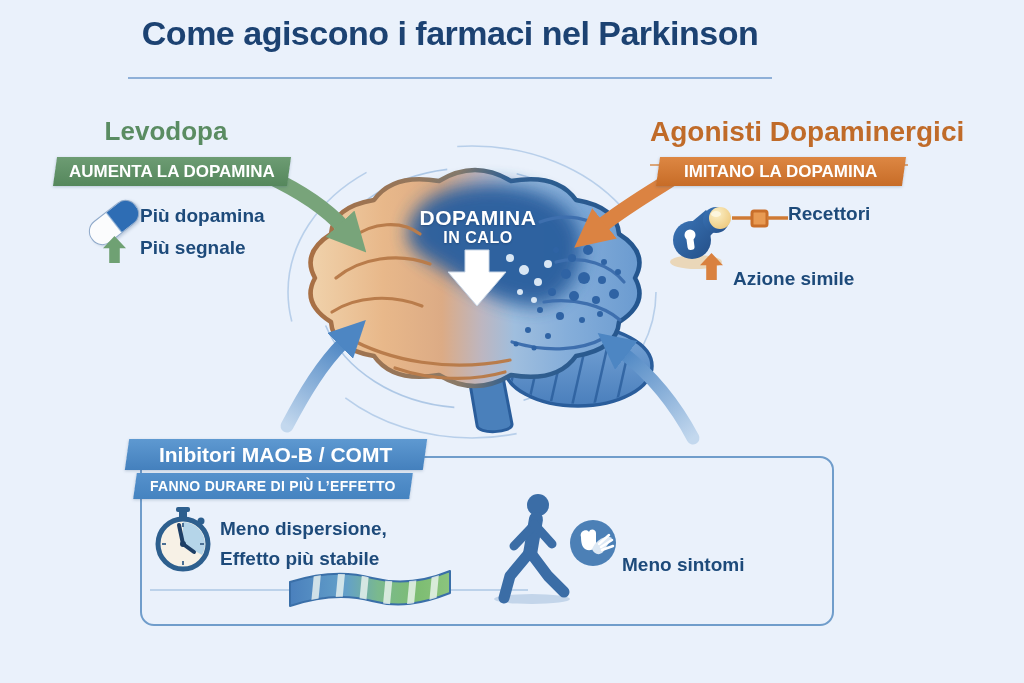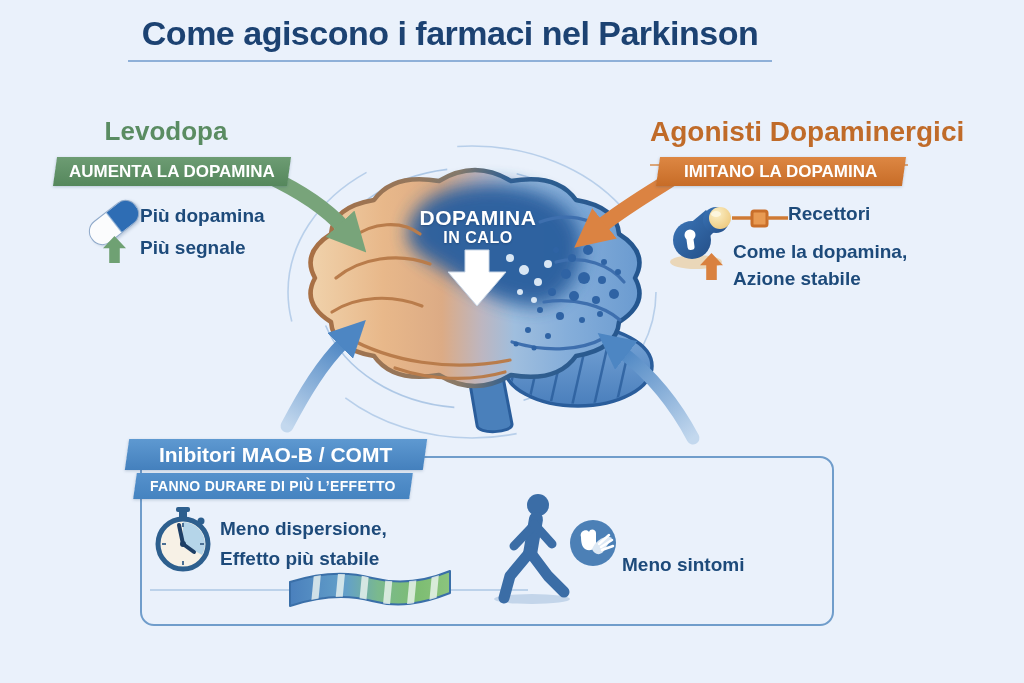--- a/index.html
+++ b/index.html
@@ -1,21 +1,21 @@
 <!DOCTYPE html>
 <html><head>
 <meta charset="utf-8">
 <style>
   html,body{margin:0;padding:0;}
   body{font-family:"Liberation Sans","DejaVu Sans",sans-serif;background:#dfe7f4;}
   .stage{position:relative;width:1024px;height:683px;background:#eaf1fb;overflow:hidden;}
   .abs{position:absolute;}
   
   .title{left:128px;top:14px;width:644px;text-align:center;font-size:34px;font-weight:bold;
-         color:#1c4272;letter-spacing:-0.5px;white-space:nowrap;padding-bottom:7px;
+         color:#1c4272;letter-spacing:-0.5px;white-space:nowrap;padding-bottom:24px;
          border-bottom:2px solid #8fb0d8;z-index:4;}
   .sec-head{font-weight:bold;text-align:center;white-space:nowrap;padding-bottom:16px;z-index:4;}
   .head-green{left:78px;top:116px;width:176px;font-size:26px;color:#5a8c62;border-bottom:2px solid #a5c2b8;}
   .head-orange{left:650px;top:116px;width:258px;font-size:28px;color:#c06b29;border-bottom:2px solid #dba578;}
   .banner{z-index:4;display:flex;align-items:center;justify-content:center;color:#fff;
           font-weight:bold;transform:skewX(-8deg);box-shadow:0 1px 3px rgba(40,70,110,.25);}
   .banner>span{transform:skewX(8deg);white-space:nowrap;}
   .banner-green{left:55px;top:157px;width:234px;height:29px;font-size:17px;
                 background:linear-gradient(180deg,#6d9c73,#55875c);}
   .banner-orange{left:658px;top:157px;width:246px;height:29px;font-size:17px;
@@ -203,22 +203,21 @@
     <circle cx="22" cy="37" r="5.5" fill="#ffffff"></circle>
     <rect x="19" y="39" width="7" height="13" rx="3" fill="#ffffff" transform="rotate(-8 22 45)"></rect>
     <circle cx="52" cy="20" r="11" fill="url(#ballGrad)"></circle>
     <ellipse cx="48" cy="16" rx="5" ry="3" fill="#fdf6dd"></ellipse>
     <line x1="64" y1="20" x2="84" y2="20" stroke="#cf7a34" stroke-width="3.5"></line>
     <rect x="84" y="13" width="15" height="15" rx="2" fill="#e89a52" stroke="#c96f2a" stroke-width="3"></rect>
     <line x1="99" y1="20" x2="120" y2="20" stroke="#cf7a34" stroke-width="3.5"></line>
   </svg>
   <div class="abs txt" style="left:788px;top:203px;">Recettori</div>
   <div class="abs up-arrow up-orange"></div>
-  <div class="abs txt" style="left:733px;top:241px;">Come la dopamina,</div>
-  <div class="abs txt" style="left:733px;top:268px;">Azione stabile</div>
+  <div class="abs txt" style="left:733px;top:268px;">Azione simile</div>
 
   <div class="abs brain-label" style="left:398px;top:229px;font-size:16px;letter-spacing:.5px;">IN CALO</div>
   <div class="abs brain-label" style="left:398px;top:206px;font-size:21px;letter-spacing:.5px;">DOPAMINA</div>
 
   <div class="abs bottom-box"></div>
   <div class="abs banner banner-blue1">
     <span>Inibitori MAO-B / COMT</span>
   </div>
   <div class="abs banner banner-blue2">
     <span>FANNO DURARE DI PIÙ L’EFFETTO</span>

